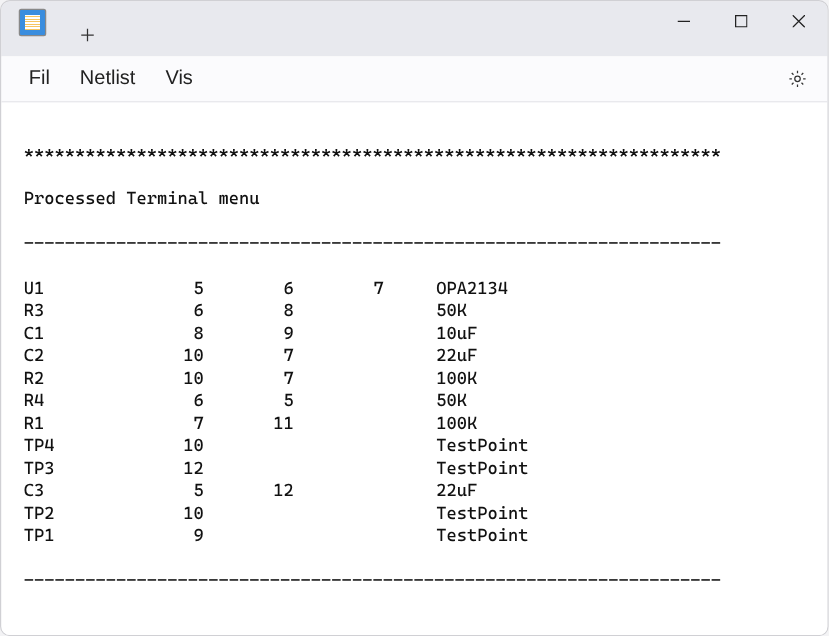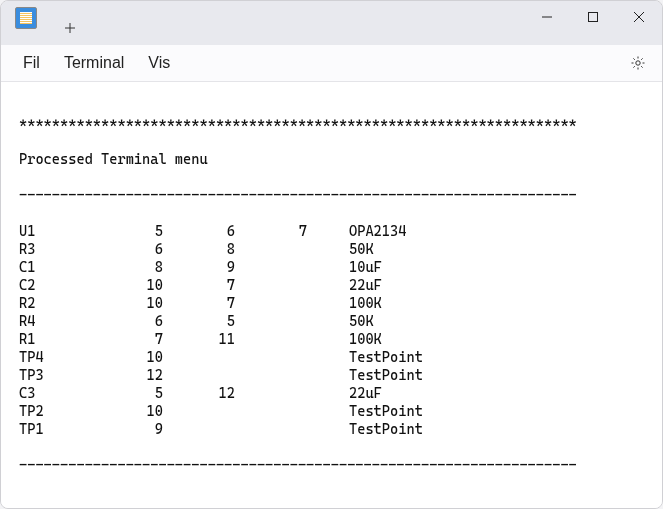--- a/index.html
+++ b/index.html
@@ -180,21 +180,21 @@
       <div class="wc-btn">
         <svg width="10" height="10" viewBox="0 0 10 10">
           <path d="M0 0l10 10M10 0L0 10" stroke="#222" stroke-width="1"></path>
         </svg>
       </div>
     </div>
   </div>
 
   <div class="menubar">
     <div class="menuitem">Fil</div>
-    <div class="menuitem">Terminal</div>
+    <div class="menuitem">Netlist</div>
     <div class="menuitem">Vis</div>
     <div class="settings">
       <svg width="16" height="16" viewBox="0 0 16 16">
         <circle cx="8" cy="8" r="2.2" fill="none" stroke="#333" stroke-width="1"></circle>
         <g stroke="#333" stroke-width="1">
           <path d="M8 1.5v2M8 12.5v2M1.5 8h2M12.5 8h2M3.4 3.4l1.4 1.4M11.2 11.2l1.4 1.4M12.6 3.4l-1.4 1.4M4.8 11.2l-1.4 1.4"></path>
         </g>
       </svg>
     </div>
   </div>

